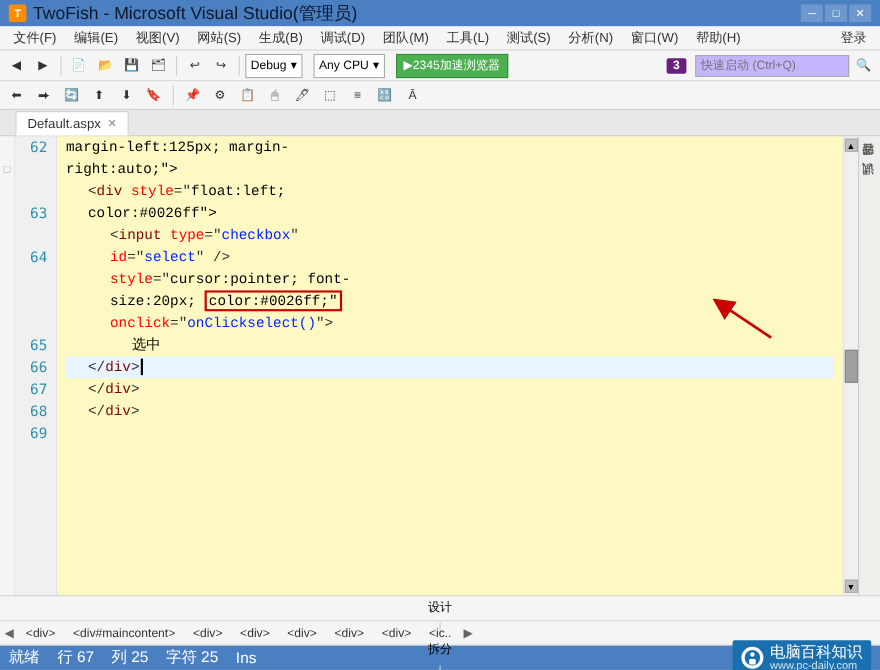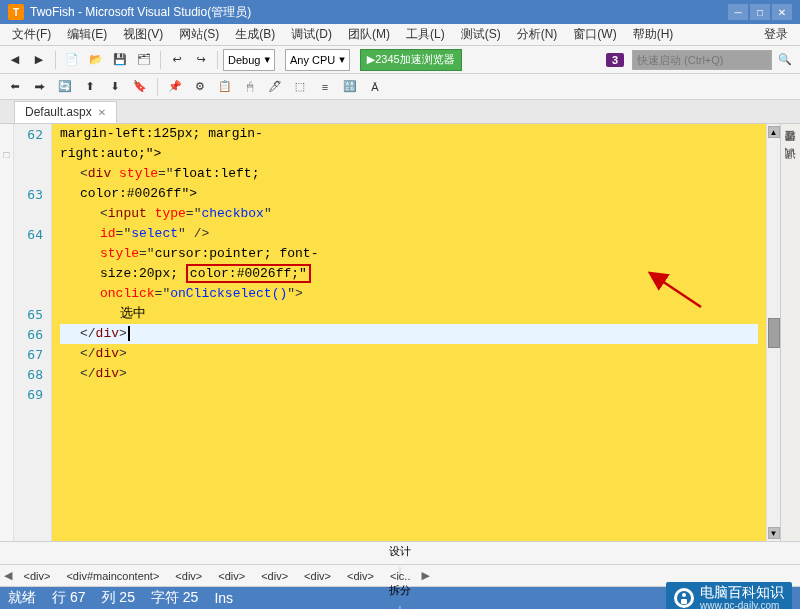--- a/index.html
+++ b/index.html
@@ -9,21 +9,21 @@
     .title-bar {
       background: #4a7fc1;
       height: 24px;
       display: flex;
       align-items: center;
       padding: 0 8px;
       justify-content: space-between;
     }
     .title-bar-left { display: flex; align-items: center; gap: 6px; }
     .title-bar-icon { width: 16px; height: 16px; background: #ff8c00; border-radius: 2px; display: flex; align-items: center; justify-content: center; color: white; font-size: 10px; font-weight: bold; }
-    .title-bar-text { color: #ffffff; font-size: 12px; }
+    .title-bar-text { color: #0f172a; font-size: 16px; }
     .title-bar-right { display: flex; gap: 2px; }
     .title-btn { width: 20px; height: 16px; background: rgba(255,255,255,0.2); color: white; font-size: 10px; display: flex; align-items: center; justify-content: center; cursor: pointer; }
 
     
     .menu-bar {
       background: #f5f5f5;
       height: 22px;
       display: flex;
       align-items: center;
       border-bottom: 1px solid #d0d0d0;
@@ -115,21 +115,21 @@
       display: flex;
       align-items: center;
       justify-content: flex-end;
       padding-right: 8px;
       color: #2b91af;
     }
 
     
     .code-area {
       flex: 1;
-      background: #fde047;
+      background: #fef9c3;
       overflow: hidden;
       position: relative;
     }
     .code-content {
       font-family: Consolas, 'Courier New', monospace;
       font-size: 13px;
       line-height: 20px;
       padding: 0 8px;
       color: #333;
       position: relative;
@@ -191,21 +191,21 @@
       font-size: 11px;
       color: white;
       gap: 16px;
     }
     .status-item { color: white; font-size: 14px; }
 
     
     .search-box {
       height: 20px;
       border: 1px solid #aaa;
-      background: #a3a3a3;
+      background: #c4b5fd;
       font-size: 11px;
       padding: 0 4px;
       width: 140px;
     }
 
     .vs-version-badge {
       background: #68217a;
       color: white;
       font-size: 11px;
       font-weight: bold;

